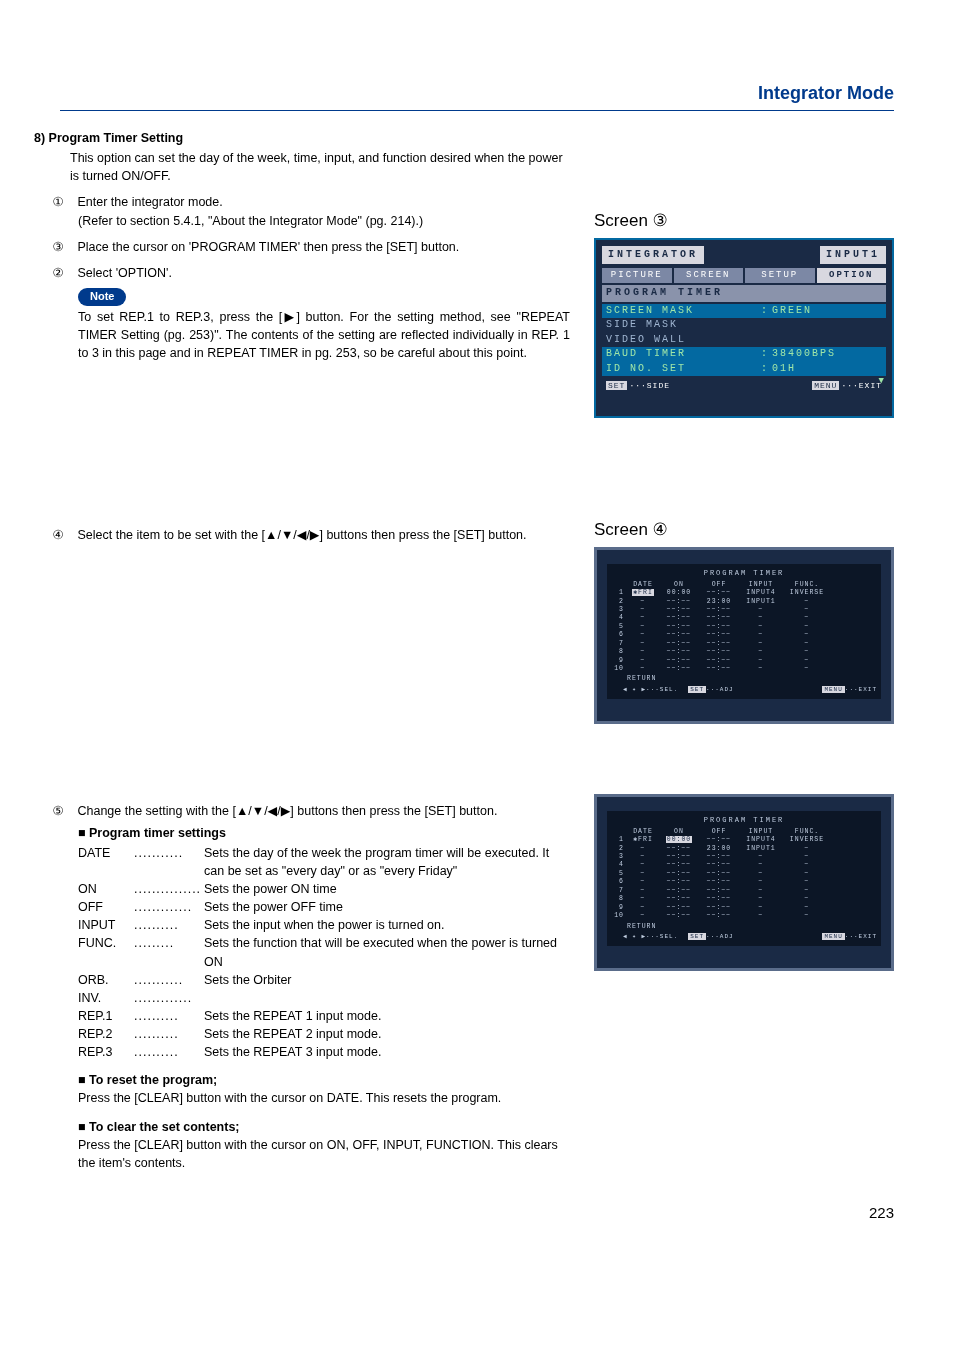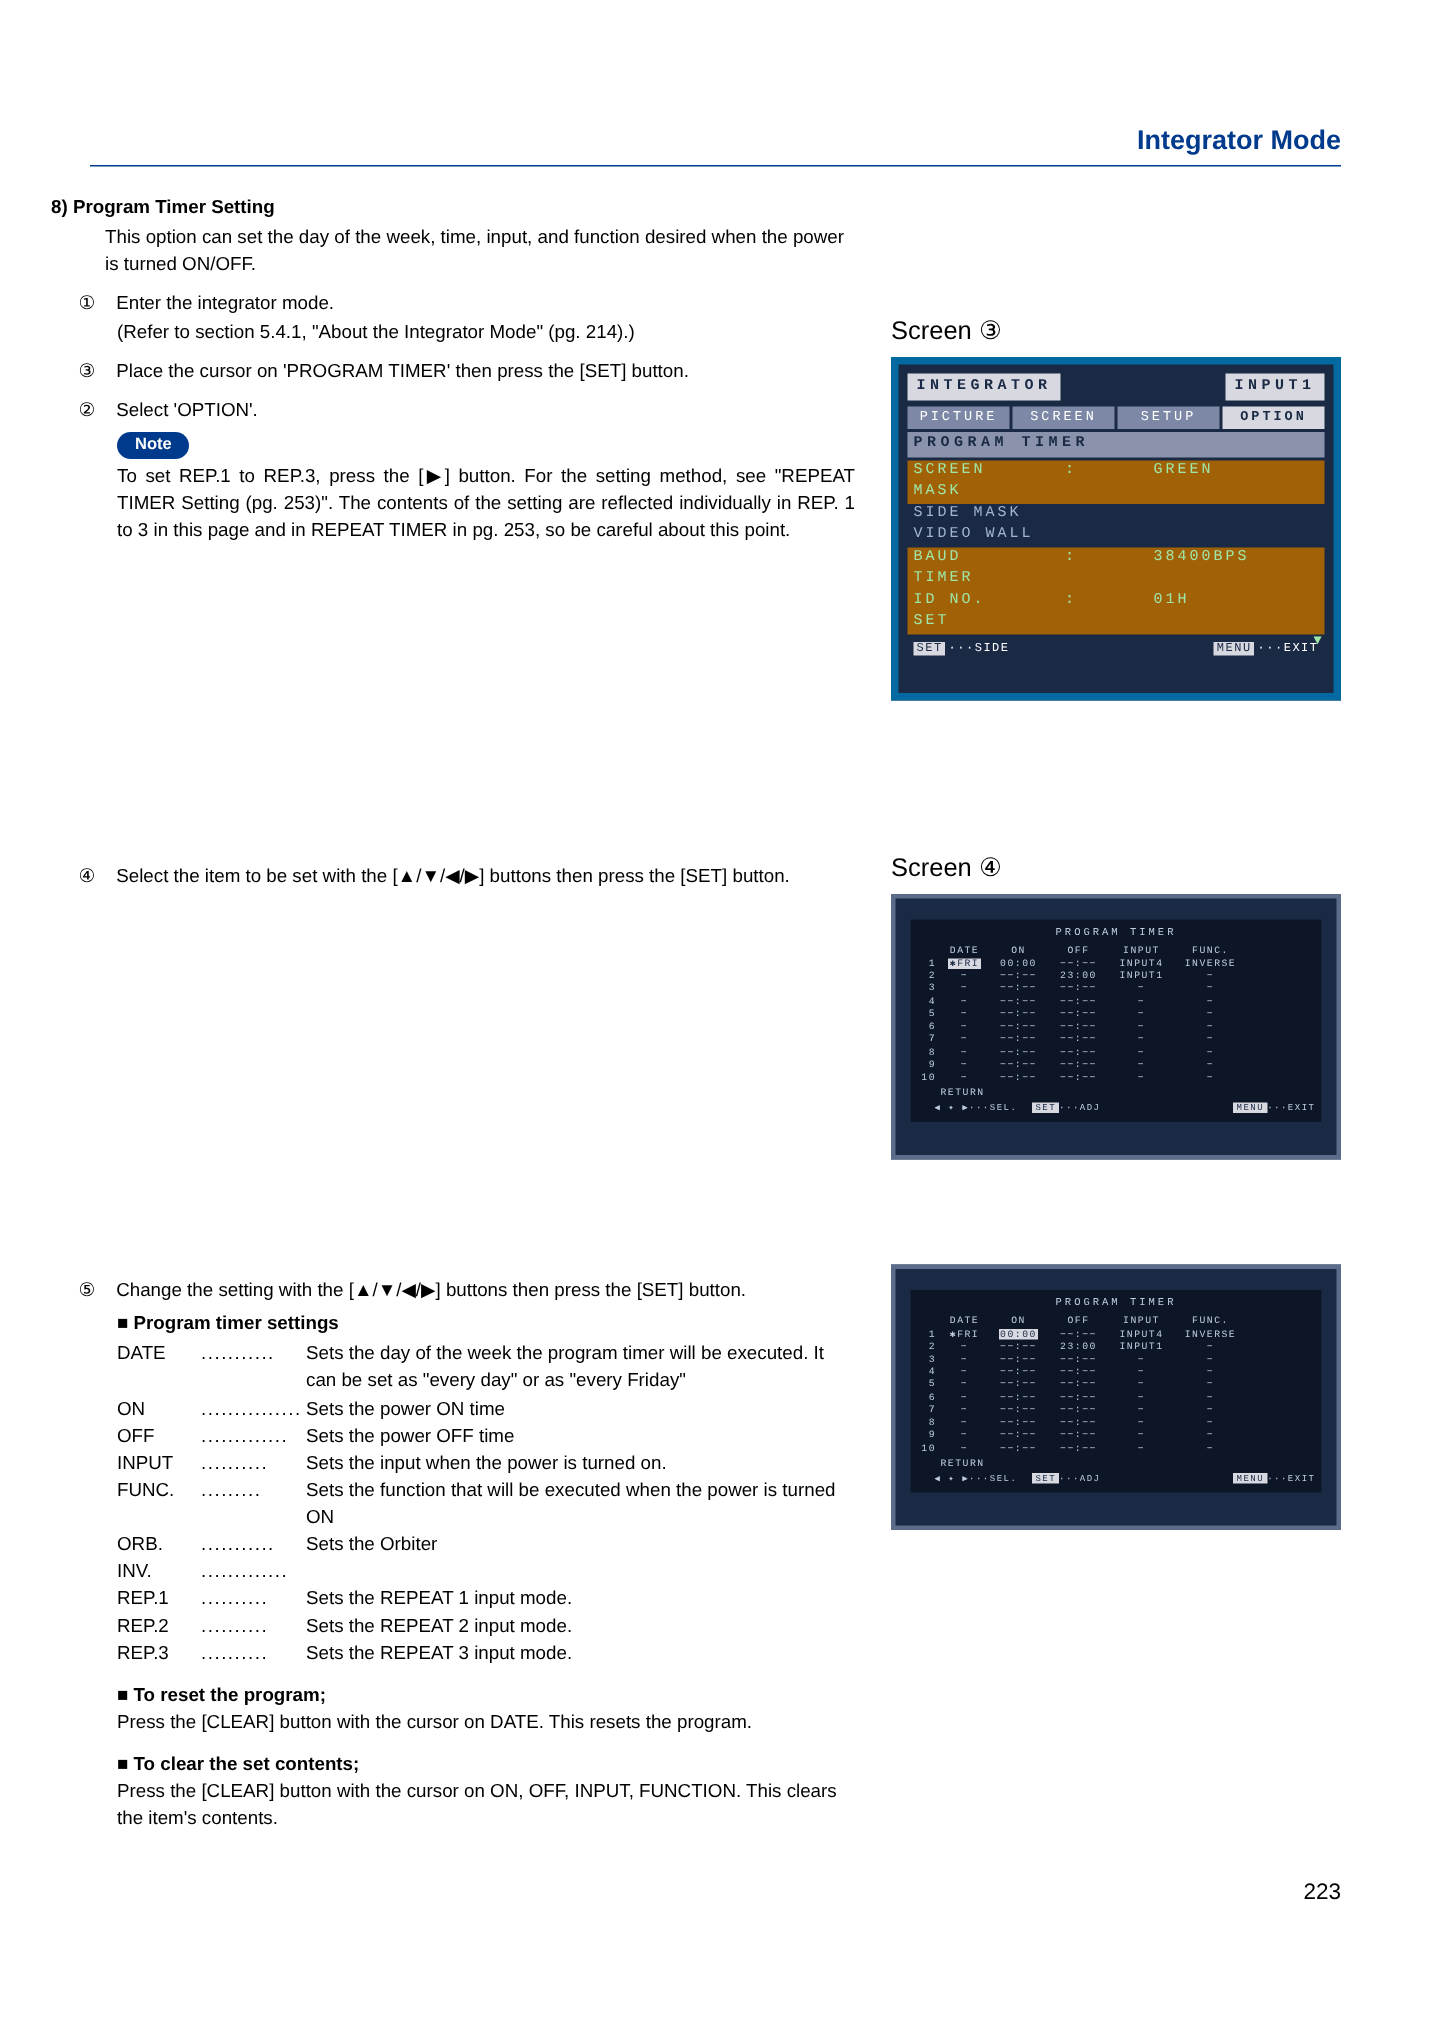--- a/index.html
+++ b/index.html
@@ -40,38 +40,38 @@
     font-weight: bold;
     font-size: 11px;
     margin-top: 6px;
     margin-left: 18px;
   }
   .note-body { margin-left: 18px; margin-top: 2px; text-align: justify; }
   .spacer-lg { height: 100px; }
   .spacer-md { height: 70px; }
   .screen-label { font-size: 17px; margin-bottom: 4px; }
   .osd {
-    border: 5px solid #0369a1;
+    border: 2px solid #0369a1;
     background: #1a2a45;
     color: #fff;
     font-family: "Courier New", monospace;
     font-size: 10px;
     letter-spacing: 2px;
     padding: 6px 6px 22px 6px;
     position: relative;
   }
   .osd-title-row { display:flex; align-items:center; gap:6px; margin-bottom:4px; }
   .osd-title-box { background:#d8d8e0; color:#1a2a45; padding:2px 6px; font-weight:bold; letter-spacing:3px; }
   .osd-input-box { background:#d8d8e0; color:#1a2a45; padding:2px 6px; font-weight:bold; letter-spacing:3px; margin-left:auto; }
   .osd-tabs { display:flex; gap:2px; margin-bottom:2px; }
   .osd-tab { background:#7c88a5; color:#fff; padding:1px 4px; font-size:9px; letter-spacing:2px; flex:1; text-align:center; }
   .osd-tab-active { background:#d8d8e0; color:#1a2a45; font-weight:bold; }
   .osd-group { background:#8a93ab; color:#1a2a45; padding:1px 4px; font-weight:bold; letter-spacing:3px; margin:2px 0; }
   .osd-item { display:flex; padding:0 4px; color:#9fb5d1; }
-  .osd-item-hl { background:#a16207; color:#9fe6a8;gap:48px; }
+  .osd-item-hl { background:#0369a1; color:#9fe6a8; }
   .osd-label { flex:1; }
   .osd-sep { width:14px; text-align:center; color:#9fe6a8; }
   .osd-val { flex:0 0 110px; }
   .osd-footer { display:flex; justify-content:space-between; padding:2px 4px; font-size:8px; letter-spacing:1px; margin-top:2px; }
   .osd-key { background:#d8d8e0; color:#1a2a45; padding:0 2px; margin-right:2px; }
   .osd-scroll { position:absolute; right:6px; bottom:28px; color:#9fe6a8; font-size:9px; }
 
   .pt-osd {
     border: 3px solid #5a6c8a;
     background: #1a2a45;

